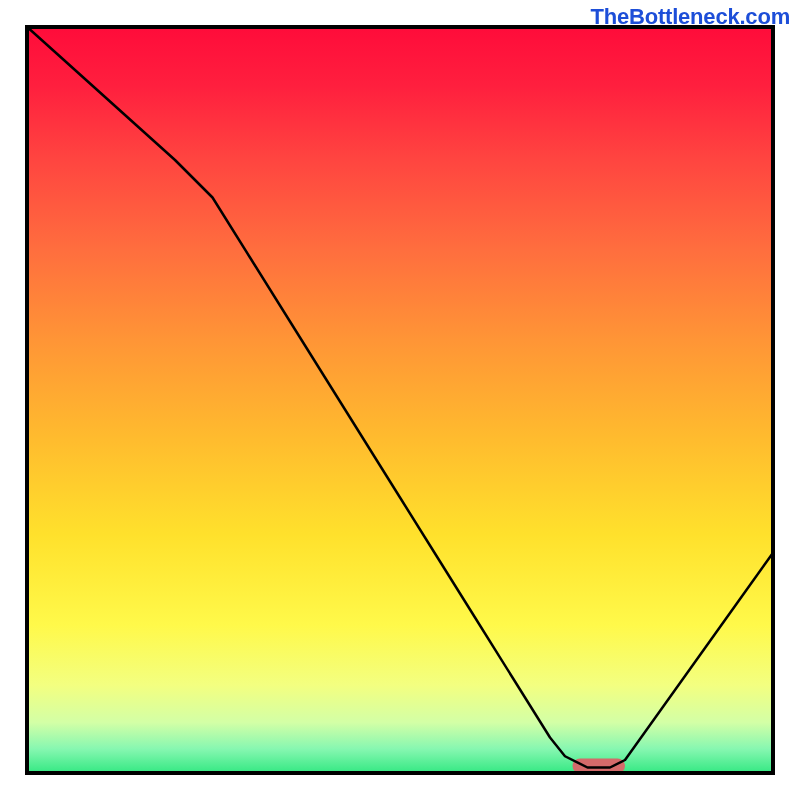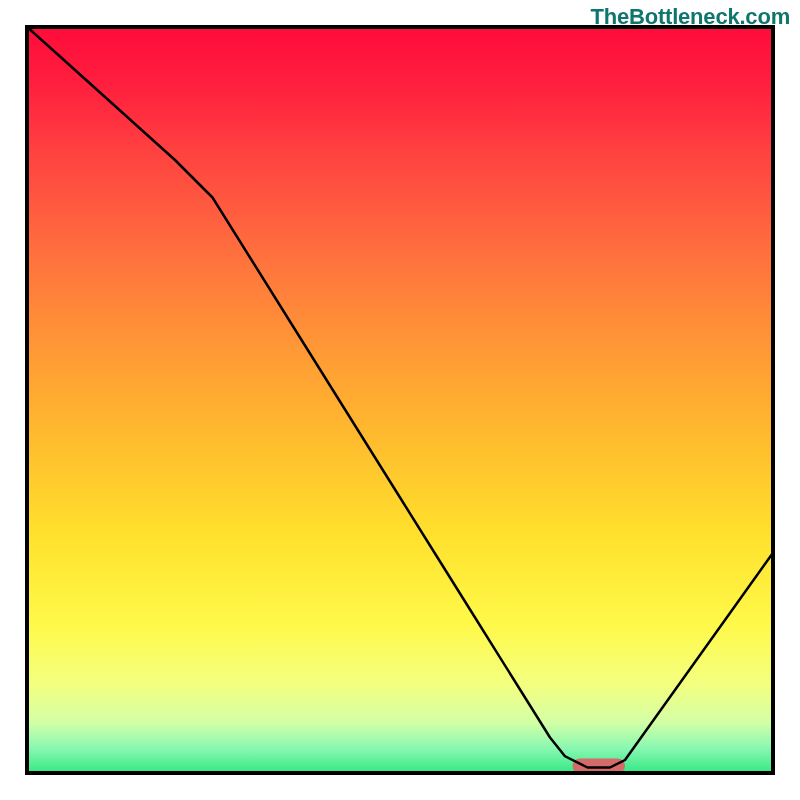--- a/index.html
+++ b/index.html
@@ -15,21 +15,21 @@
     position: relative;
     width: 800px;
     height: 800px;
   }
   .watermark {
     position: absolute;
     top: 4px;
     right: 10px;
     font-size: 22px;
     font-weight: 600;
-    color: #0f766e;
+    color: #1d4ed8;
     letter-spacing: -0.2px;
     z-index: 10;
   }
   .plot-area {
     position: absolute;
     left: 25px;
     top: 25px;
     width: 750px;
     height: 750px;
     box-sizing: border-box;

